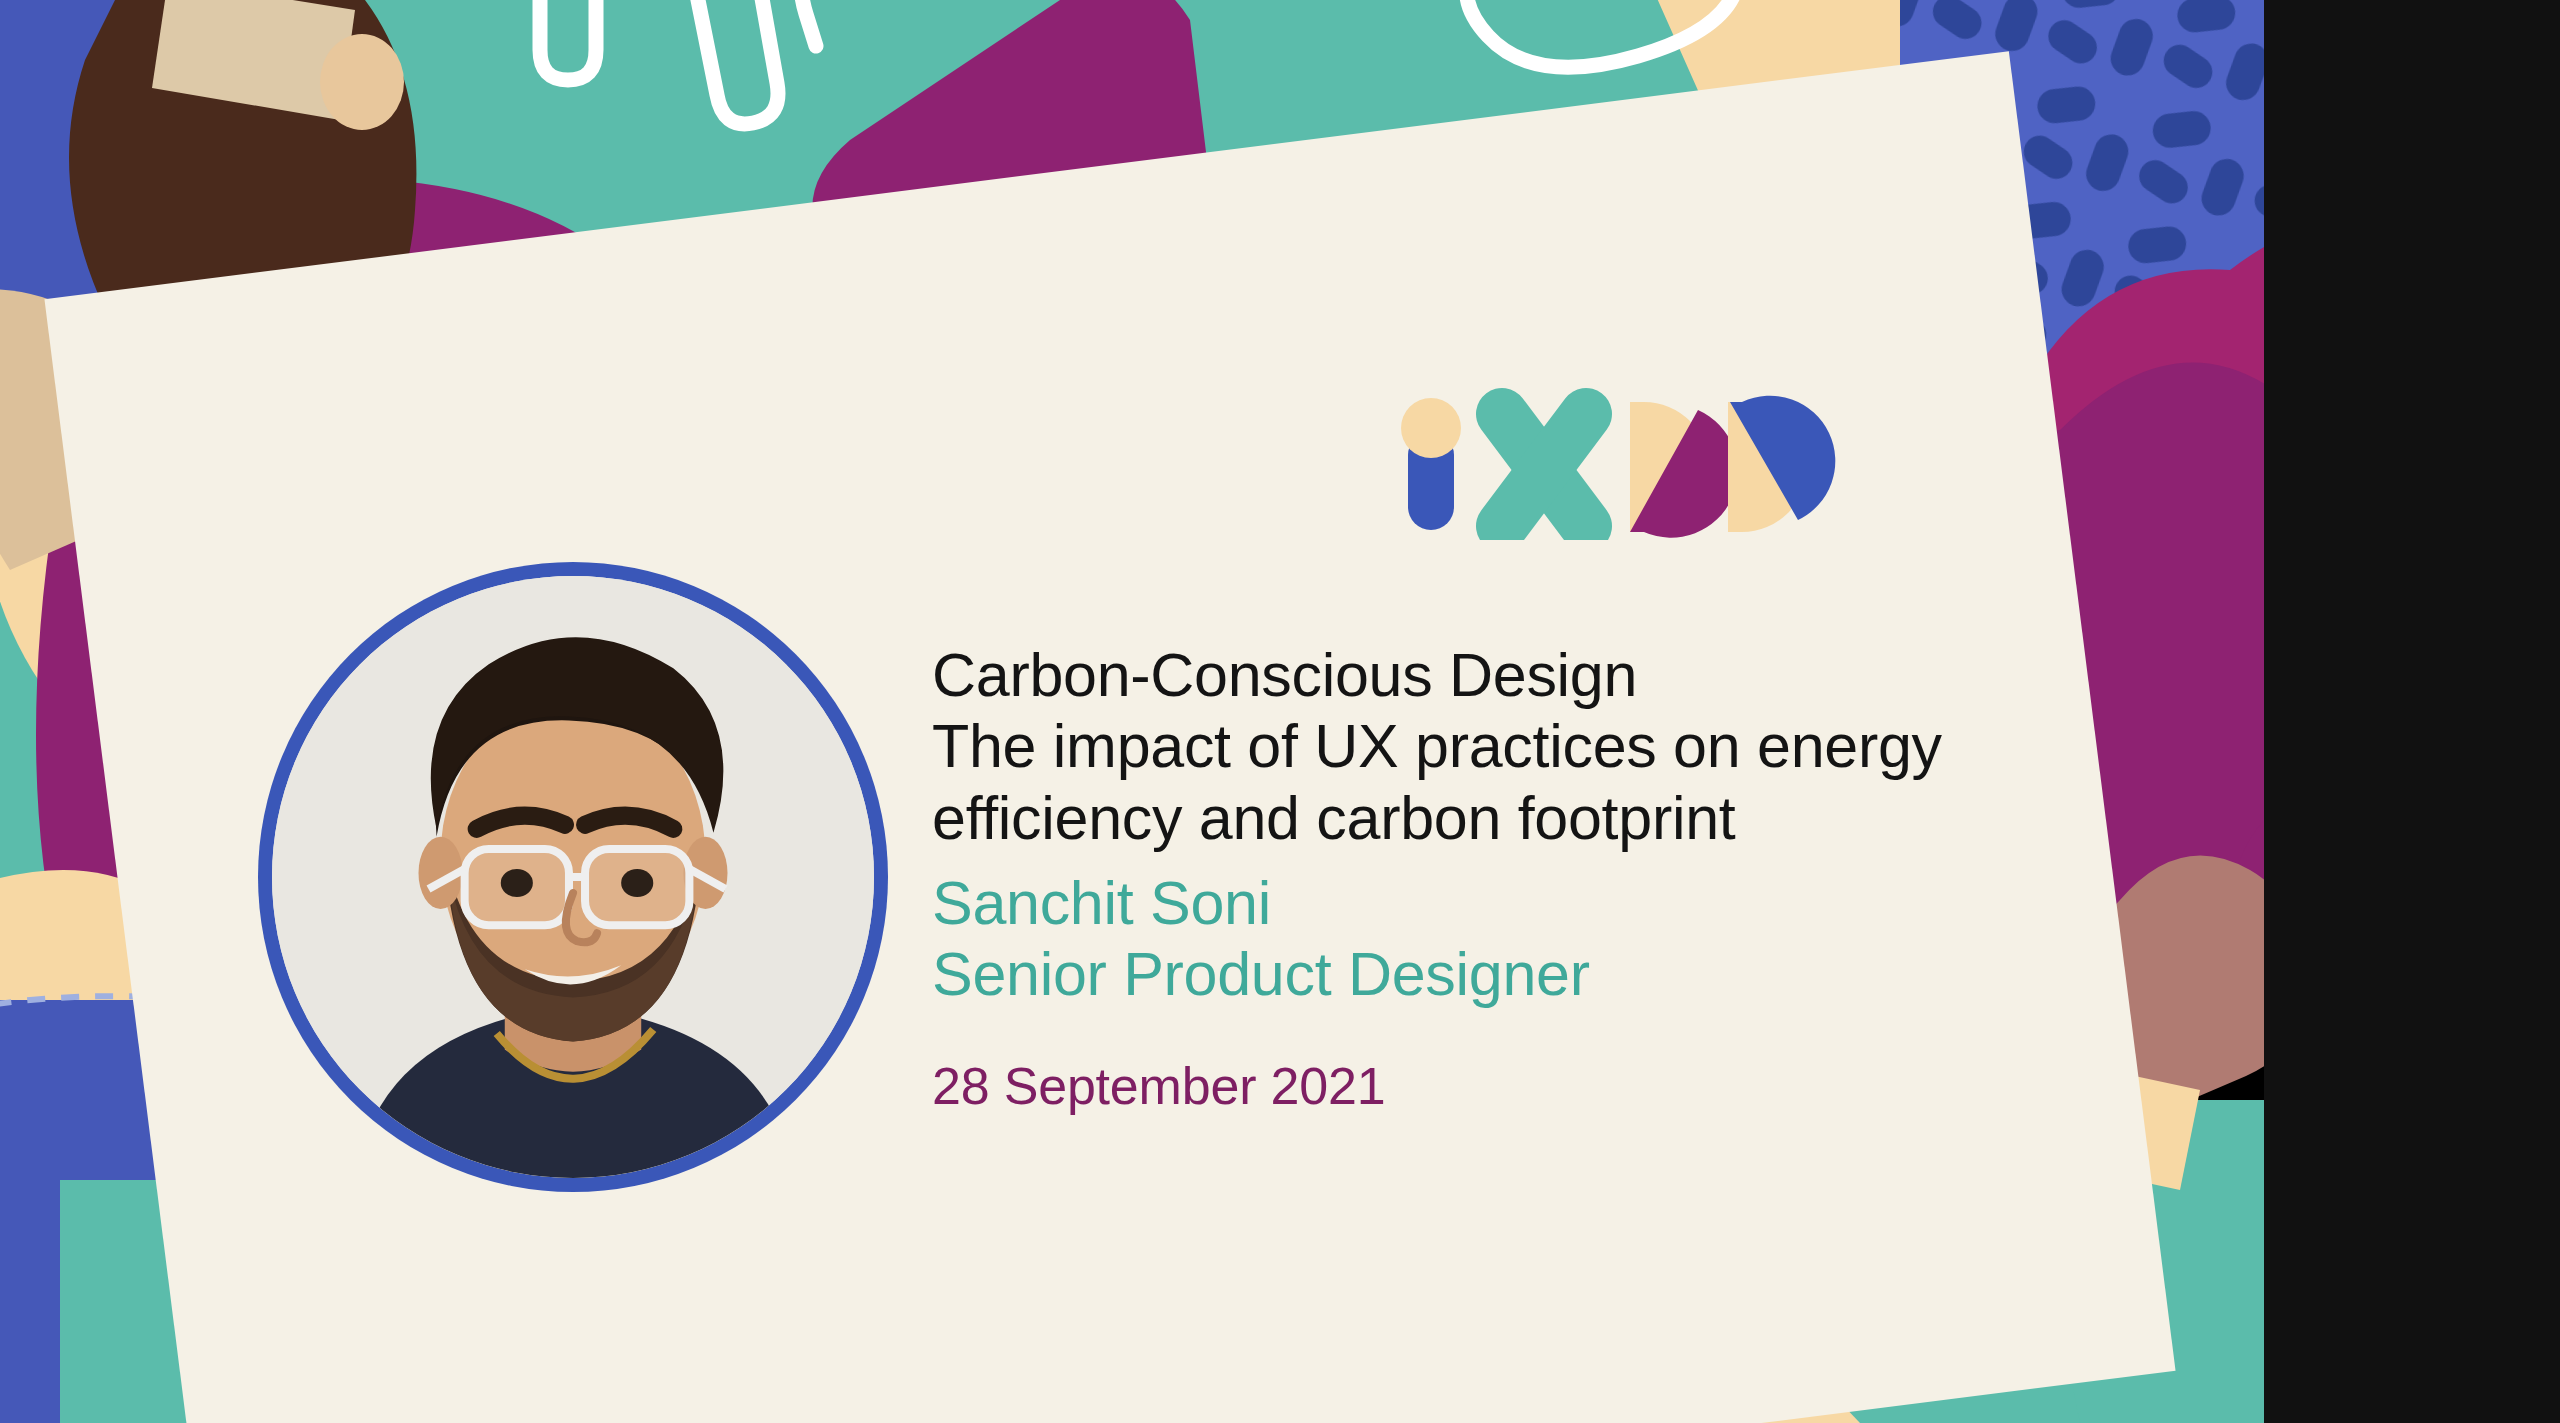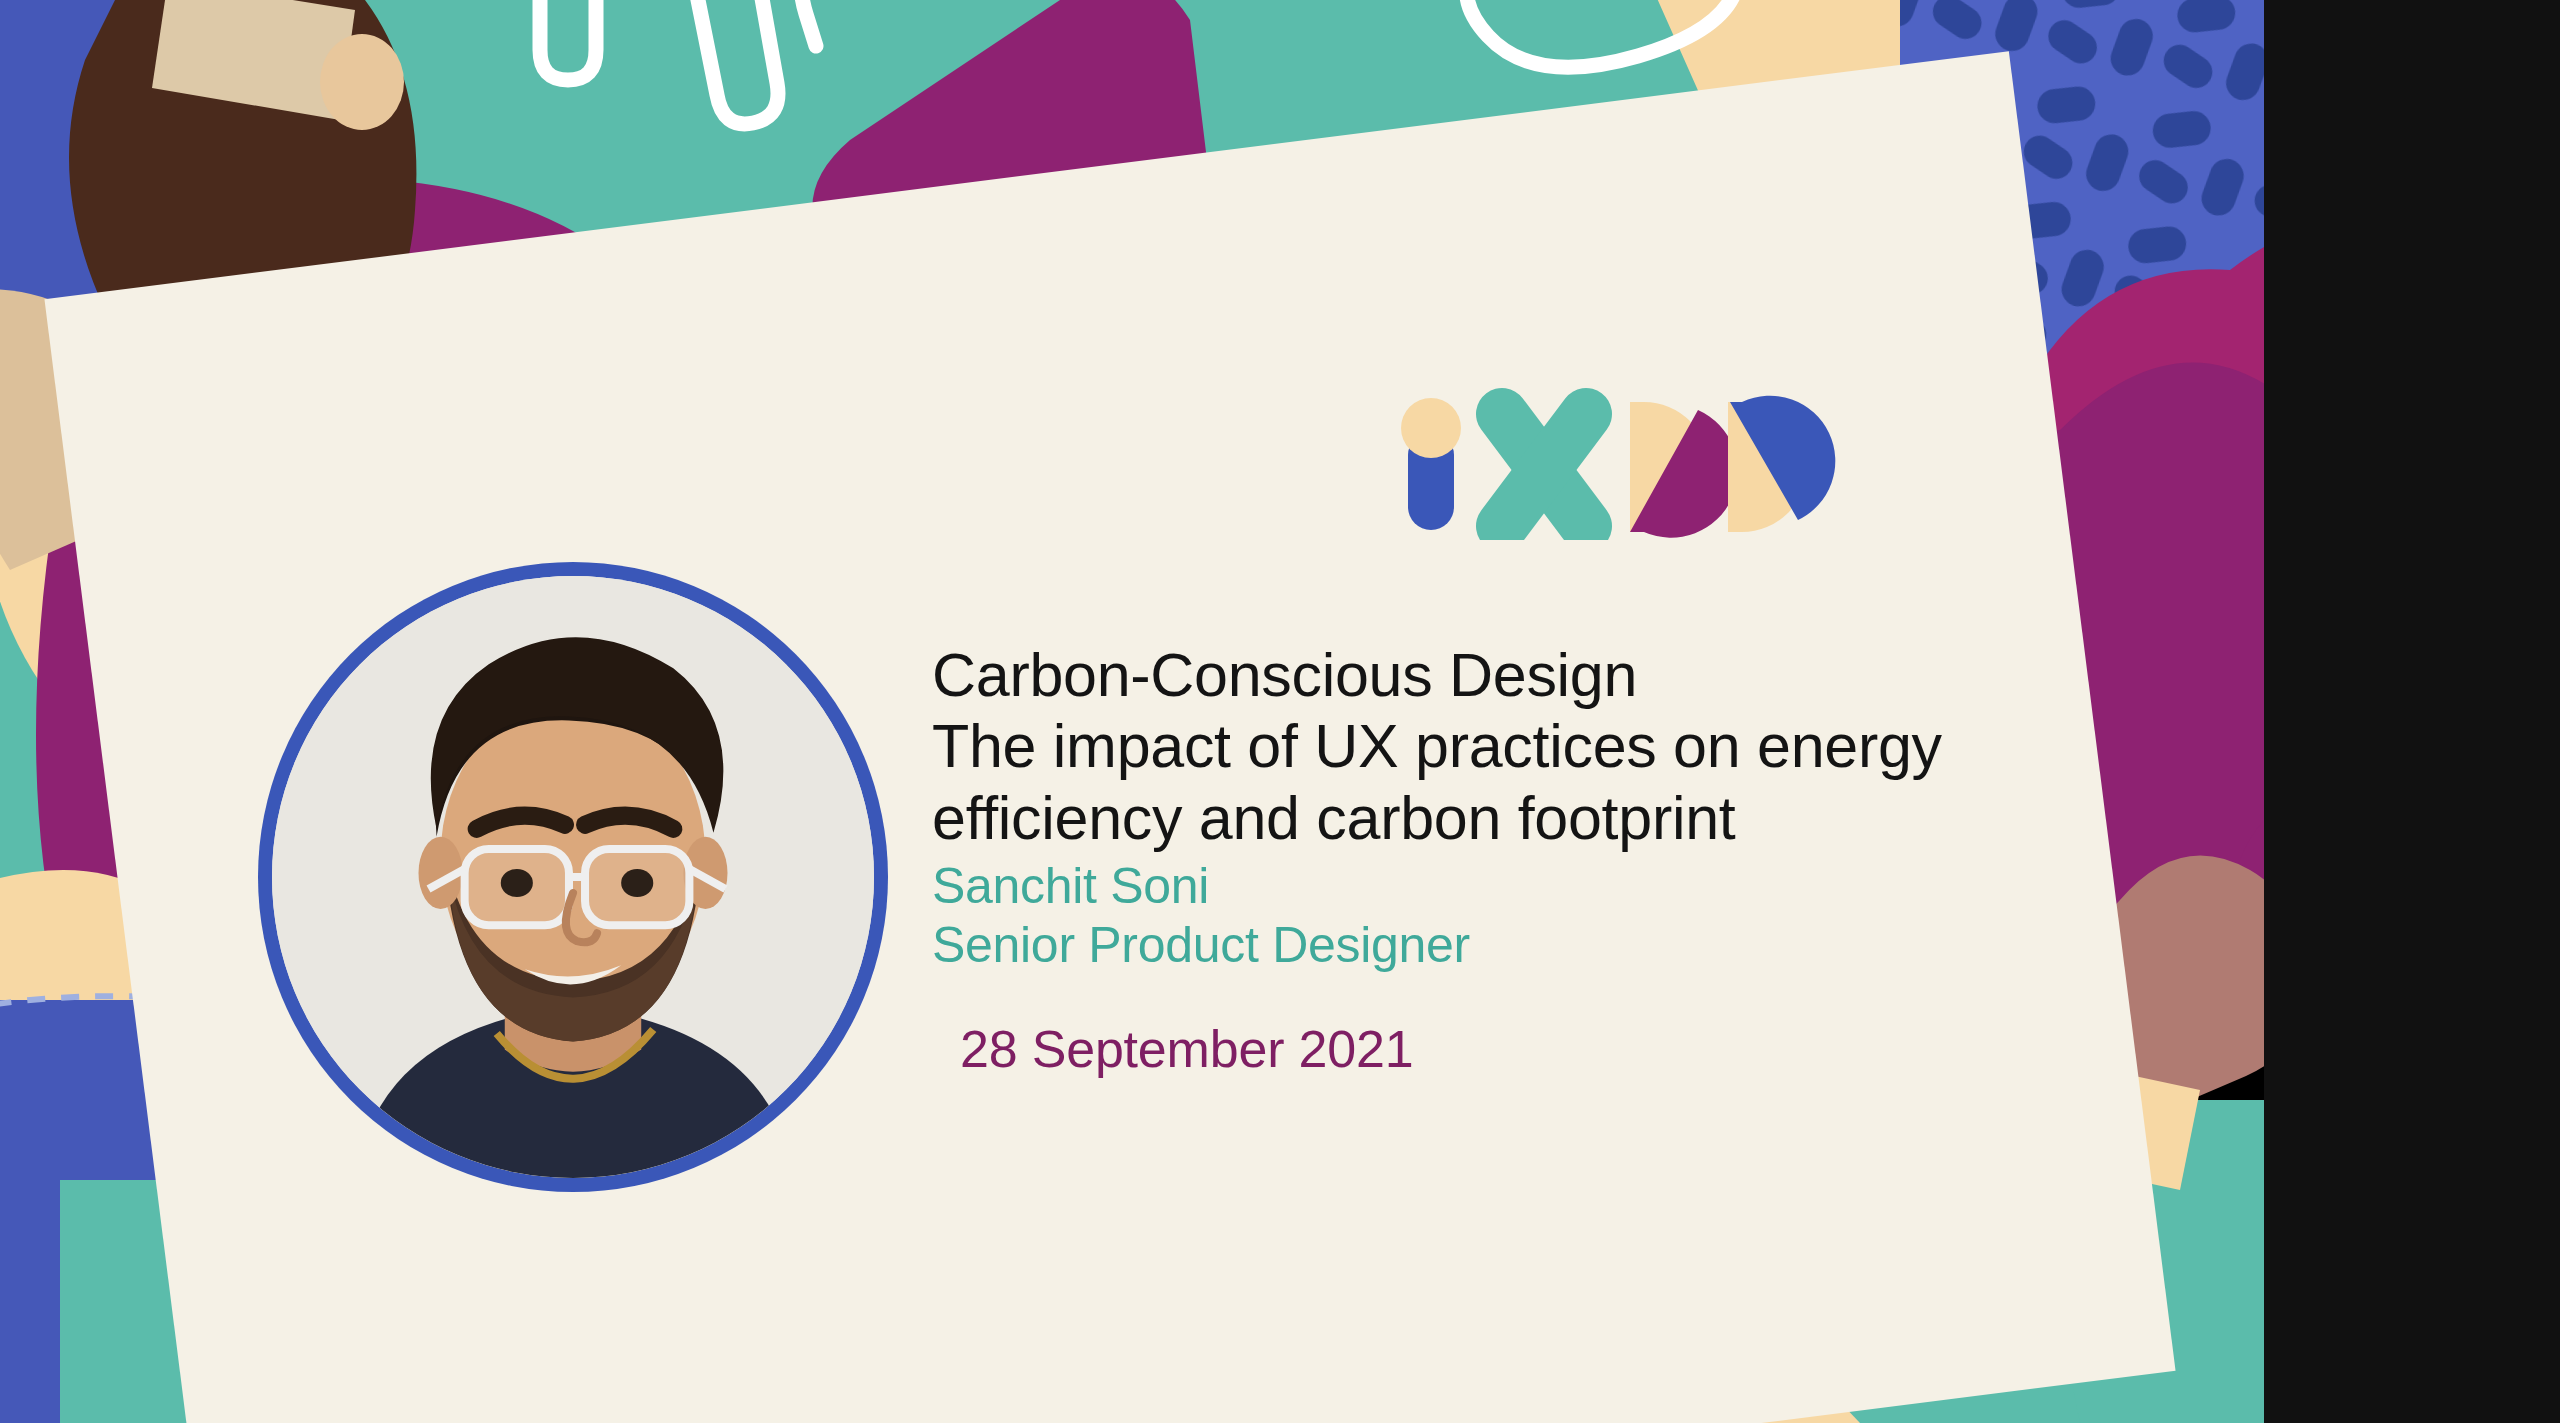--- a/index.html
+++ b/index.html
@@ -59,36 +59,35 @@
   }
   .talk-title {
     font-size:61px;
     line-height:1.17;
     color:#141414;
     font-weight:400;
     letter-spacing:-0.3px;
     white-space:pre-line;
   }
   .speaker {
-    margin-top:3px;
-    font-size:50px;
+    margin-top:14px;
+    font-size:61px;
     line-height:1.17;
     color:#3fa99a;
     font-weight:400;
     letter-spacing:-0.3px;
   }
   .speaker div { white-space:nowrap; }
   .date {
     margin-top:47px;
     font-size:52px;
     line-height:1.1;
     color:#7e1f63;
     font-weight:400;
     letter-spacing:-0.2px;
-    margin-left:28px;
   }
 </style>
 </head>
 <body>
 
 <div class="stage">
 
   <svg class="bg" viewBox="0 0 2560 1423">
     <defs>
       <pattern id="dashpat" width="118" height="118" patternUnits="userSpaceOnUse" patternTransform="rotate(12)">

